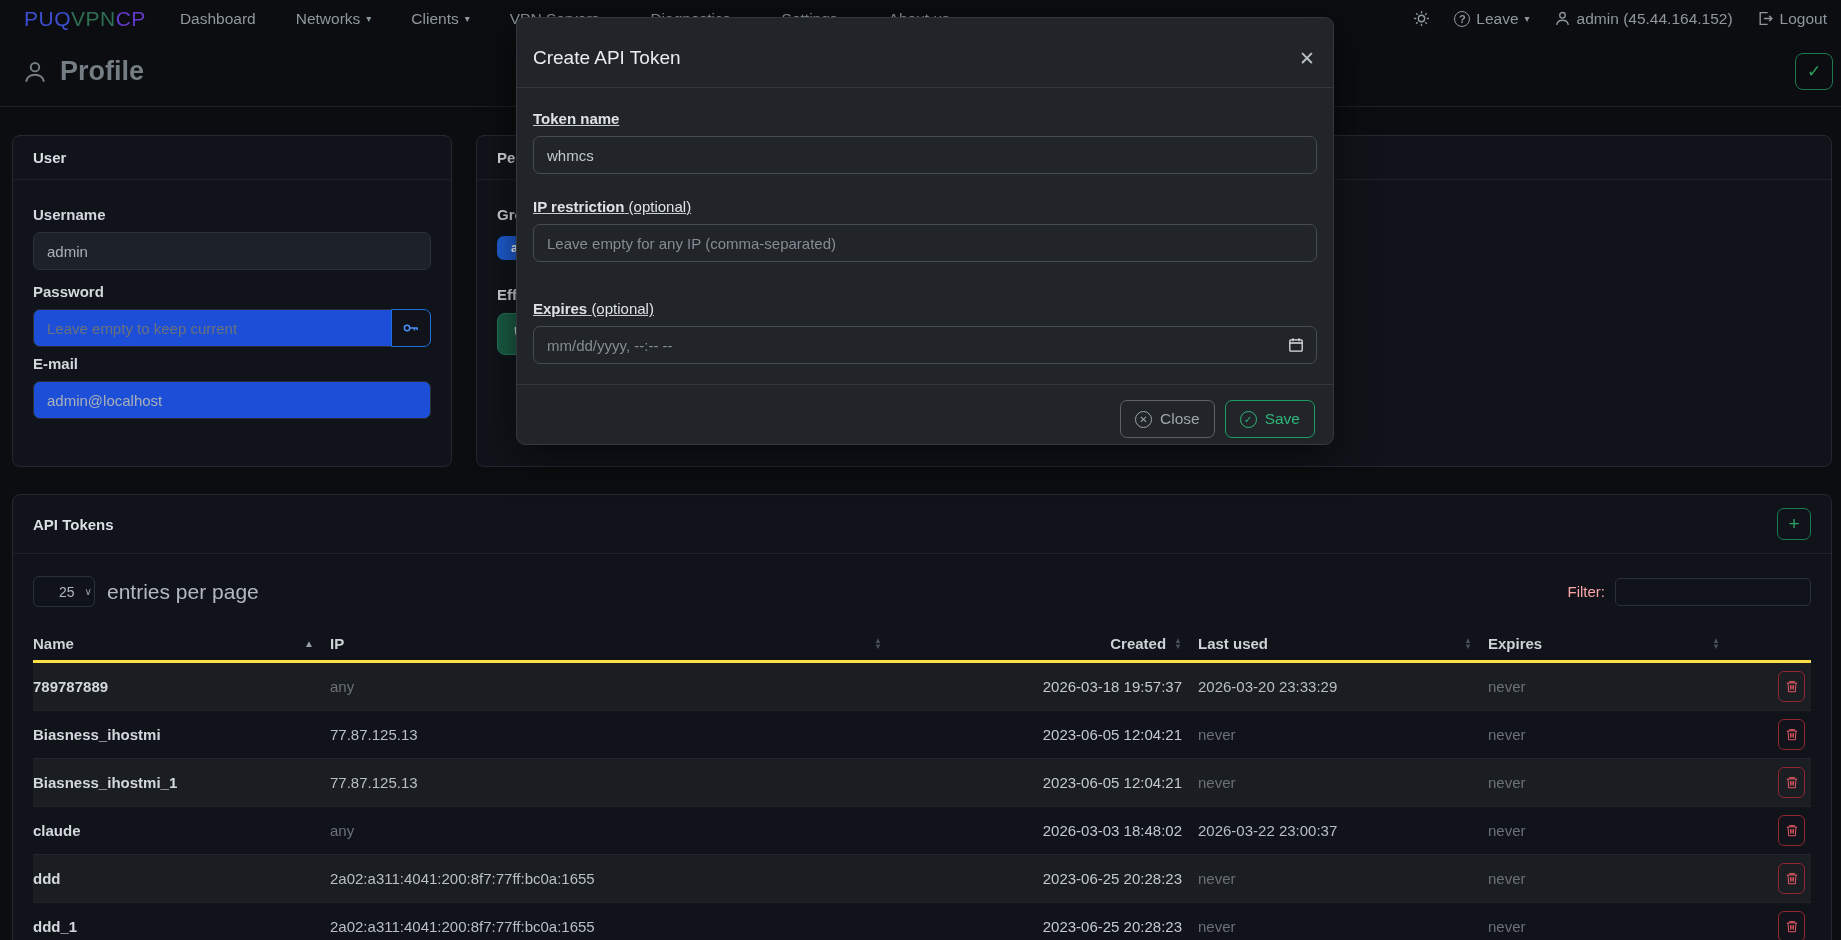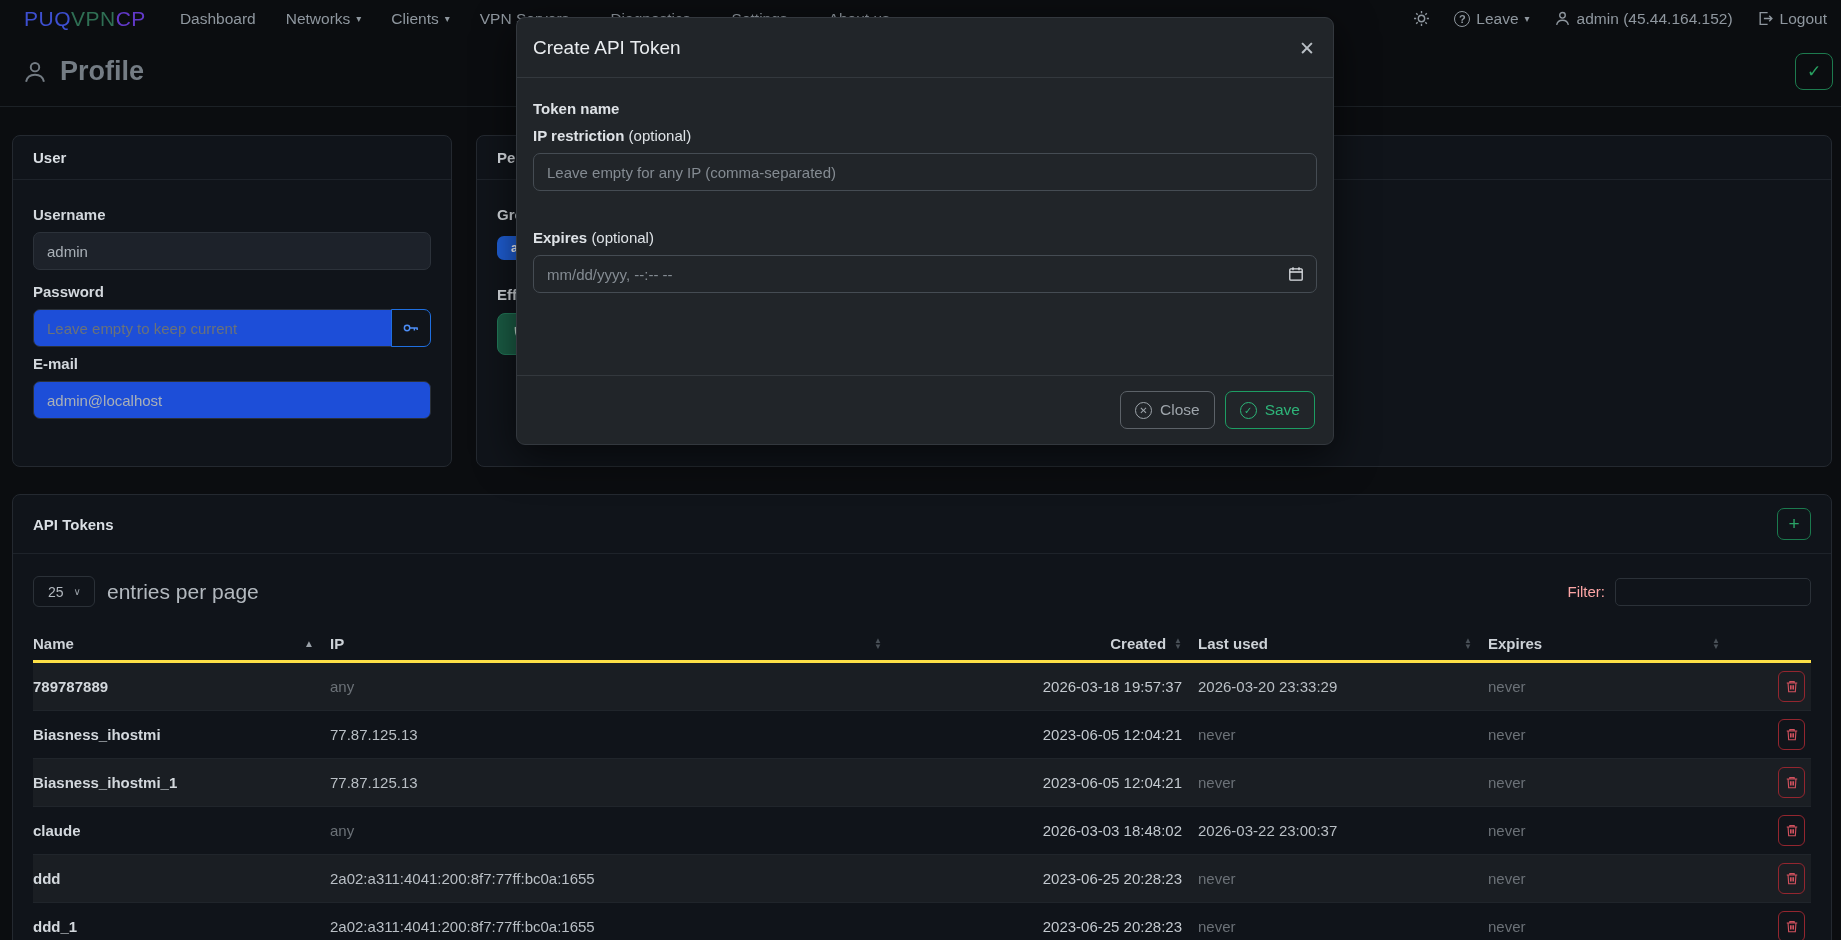--- a/index.html
+++ b/index.html
@@ -10,21 +10,21 @@
     color:#c6ccd2;
     position:relative;
   }
   
   .navbar {
     position:absolute; top:0; left:0; width:1841px; height:37px;
     display:flex; align-items:center; padding:0 14px 0 24px; z-index:2;
   }
   .brand { font-size:21px; font-weight:normal; letter-spacing:.5px; margin-right:34px; }
   .brand .b1{ color:#3d4fd0; } .brand .b2{ color:#2f6f54; } .brand .b3{ color:#6239c8; }
-  .nav-items { display:flex; align-items:center; gap:30px; }
+  .nav-items { display:flex; align-items:center; gap:40px; }
   .nav-item { color:#8f979f; font-size:15.5px; display:flex; align-items:center; gap:6px; cursor:pointer; white-space:nowrap; }
   .caret { font-size:10px; color:#8f979f; }
   .nav-right { margin-left:auto; display:flex; align-items:center; gap:24px; }
   .icon-sm { width:17px; height:17px; display:inline-block; vertical-align:middle; }
   .help-circle {
     width:16px; height:16px; border:1.4px solid #8f979f; border-radius:50%;
     display:inline-flex; align-items:center; justify-content:center;
     font-size:11px; color:#8f979f; font-weight:bold;
   }
   
@@ -74,26 +74,26 @@
     border-radius:8px; display:flex; align-items:center; padding:0 14px; cursor:pointer; color:#cfe7db;
   }
   
   .modal {
     position:absolute; left:516px; top:17px; width:818px; height:428px;
     background:#212529; border:1px solid #33383e; border-radius:9px; z-index:10;
     box-shadow:0 12px 40px rgba(0,0,0,.6);
     display:flex; flex-direction:column;
   }
   .modal-header {
-    padding:19px 18px 18px 16px; border-bottom:1px solid #33383d;
+    padding:29px 18px 18px 16px; border-bottom:1px solid #33383d;
     display:flex; align-items:center;
   }
   .modal-title { font-size:19px; color:#e9ecef; font-weight:500; }
   .modal-close { margin-left:auto; background:none; border:none; color:#b9bfc5; font-size:19px; cursor:pointer; line-height:1; }
-  .modal-body { padding:12px 16px 6px; flex:1; }
+  .modal-body { padding:12px 16px 6px; flex:1;text-decoration:underline; }
   .m-label { font-size:15px; color:#dee2e6; margin:10px 0 9px; }
   .m-label b { font-weight:bold; }
   .m-label .opt { font-weight:normal; }
   .m-input {
     width:100%; height:38px; background:#212529; border:1px solid #454c53; border-radius:7px;
     color:#c3c9cf; font-size:15px; padding:0 13px; outline:none; font-family:"Liberation Sans", sans-serif;
   }
   .m-input::placeholder { color:#848b92; opacity:1; }
   .date-wrap { position:relative; margin-bottom:14px; }
   .date-wrap .m-input { padding-right:40px; }
@@ -113,21 +113,21 @@
   }
   
   .plus-btn {
     margin-left:auto; width:34px; height:32px; background:transparent; border:1.5px solid #1b7a4e;
     border-radius:7px; color:#2aa366; font-size:19px; cursor:pointer;
     display:flex; align-items:center; justify-content:center;
   }
   .controls { display:flex; align-items:center; margin:4px 0 20px; }
   .select-box {
     width:62px; height:31px; border:1px solid #2b3138; border-radius:6px; color:#b3b9bf;
-    font-size:14px; display:flex; align-items:center; padding:0 14px; gap:10px; cursor:pointer; background:transparent;
+    font-size:14px; display:flex; align-items:center; padding:0 25px; gap:10px; cursor:pointer; background:transparent;
   }
   .select-box .chev { font-size:10px; color:#9aa1a8; margin-left:auto; }
   .controls .cap { margin-left:12px; font-size:21px; color:#b3b9bf; }
   .filter-wrap { margin-left:auto; display:flex; align-items:center; gap:10px; }
   .filter-label { font-size:15px; color:#fca5a5; }
   .filter-input { width:196px; height:28px; background:transparent; border:1px solid #2b3138; border-radius:5px; color:#c3c9cf; padding:0 8px; outline:none; }
   .ttable { width:100%; }
   .thead, .trow { display:grid; grid-template-columns:297px 568px 300px 290px 248px 1fr; align-items:center; }
   .thead { height:36px; border-bottom:3px solid #fde047;text-align:center; }
   .th { font-size:15px; font-weight:bold; color:#cdd2d7; display:flex; align-items:center; justify-content:space-between; padding-right:16px; cursor:pointer; }
@@ -418,20 +418,21 @@
   </div>
 </div>
 
 <div class="modal">
   <div class="modal-header">
     <div class="modal-title">Create API Token</div>
     <button class="modal-close"><span>✕</span></button>
   </div>
   <div class="modal-body">
     <div class="m-label"><b>Token name</b></div>
+    <input class="m-input" style="margin-bottom: 14px;" value="whmcs">
     <div class="m-label"><b>IP restriction</b> <span class="opt">(optional)</span></div>
     <input class="m-input" style="margin-bottom: 28px;" placeholder="Leave empty for any IP (comma-separated)">
     <div class="m-label"><b>Expires</b> <span class="opt">(optional)</span></div>
     <div class="date-wrap">
       <input class="m-input" placeholder="mm/dd/yyyy, --:-- --" style="">
       <svg class="cal-icon" viewBox="0 0 16 16" fill="none" stroke="#dde1e5" stroke-width="1.3">
           <rect x="1.8" y="2.8" width="12.4" height="11.4" rx="1"></rect>
           <path d="M1.8 6h12.4M5 1.2v3M11 1.2v3"></path>
         </svg>
     </div>

